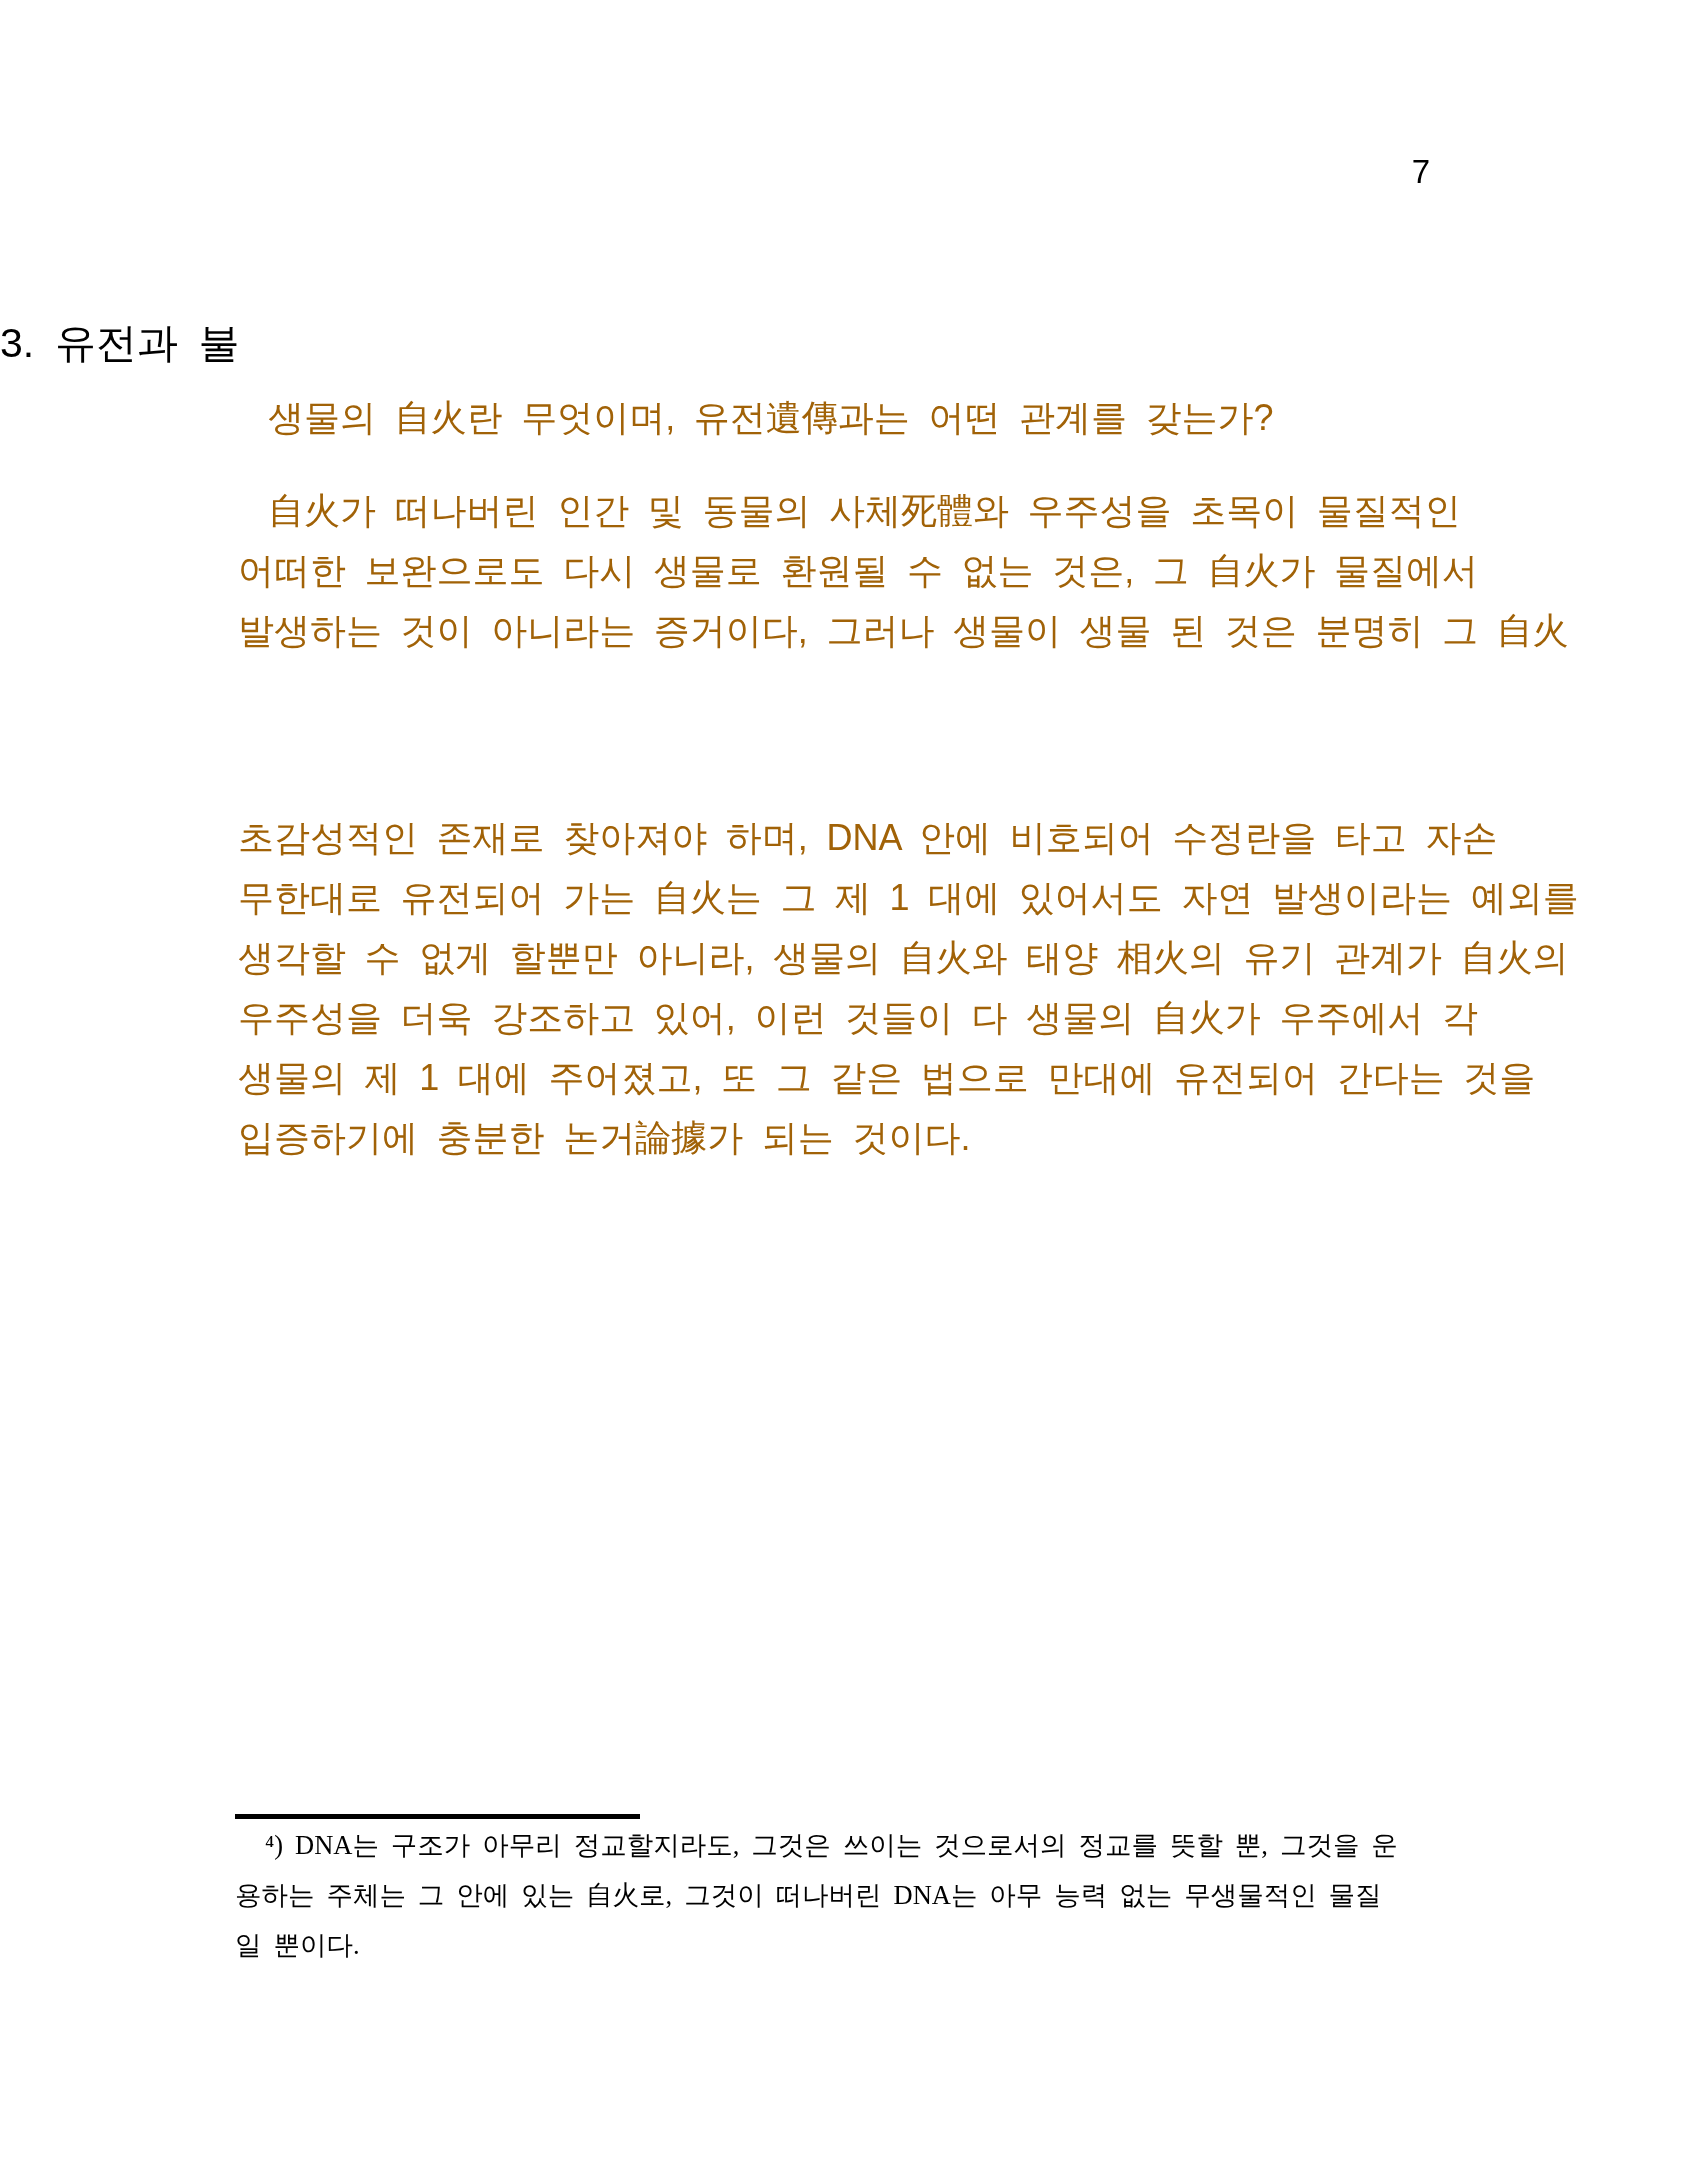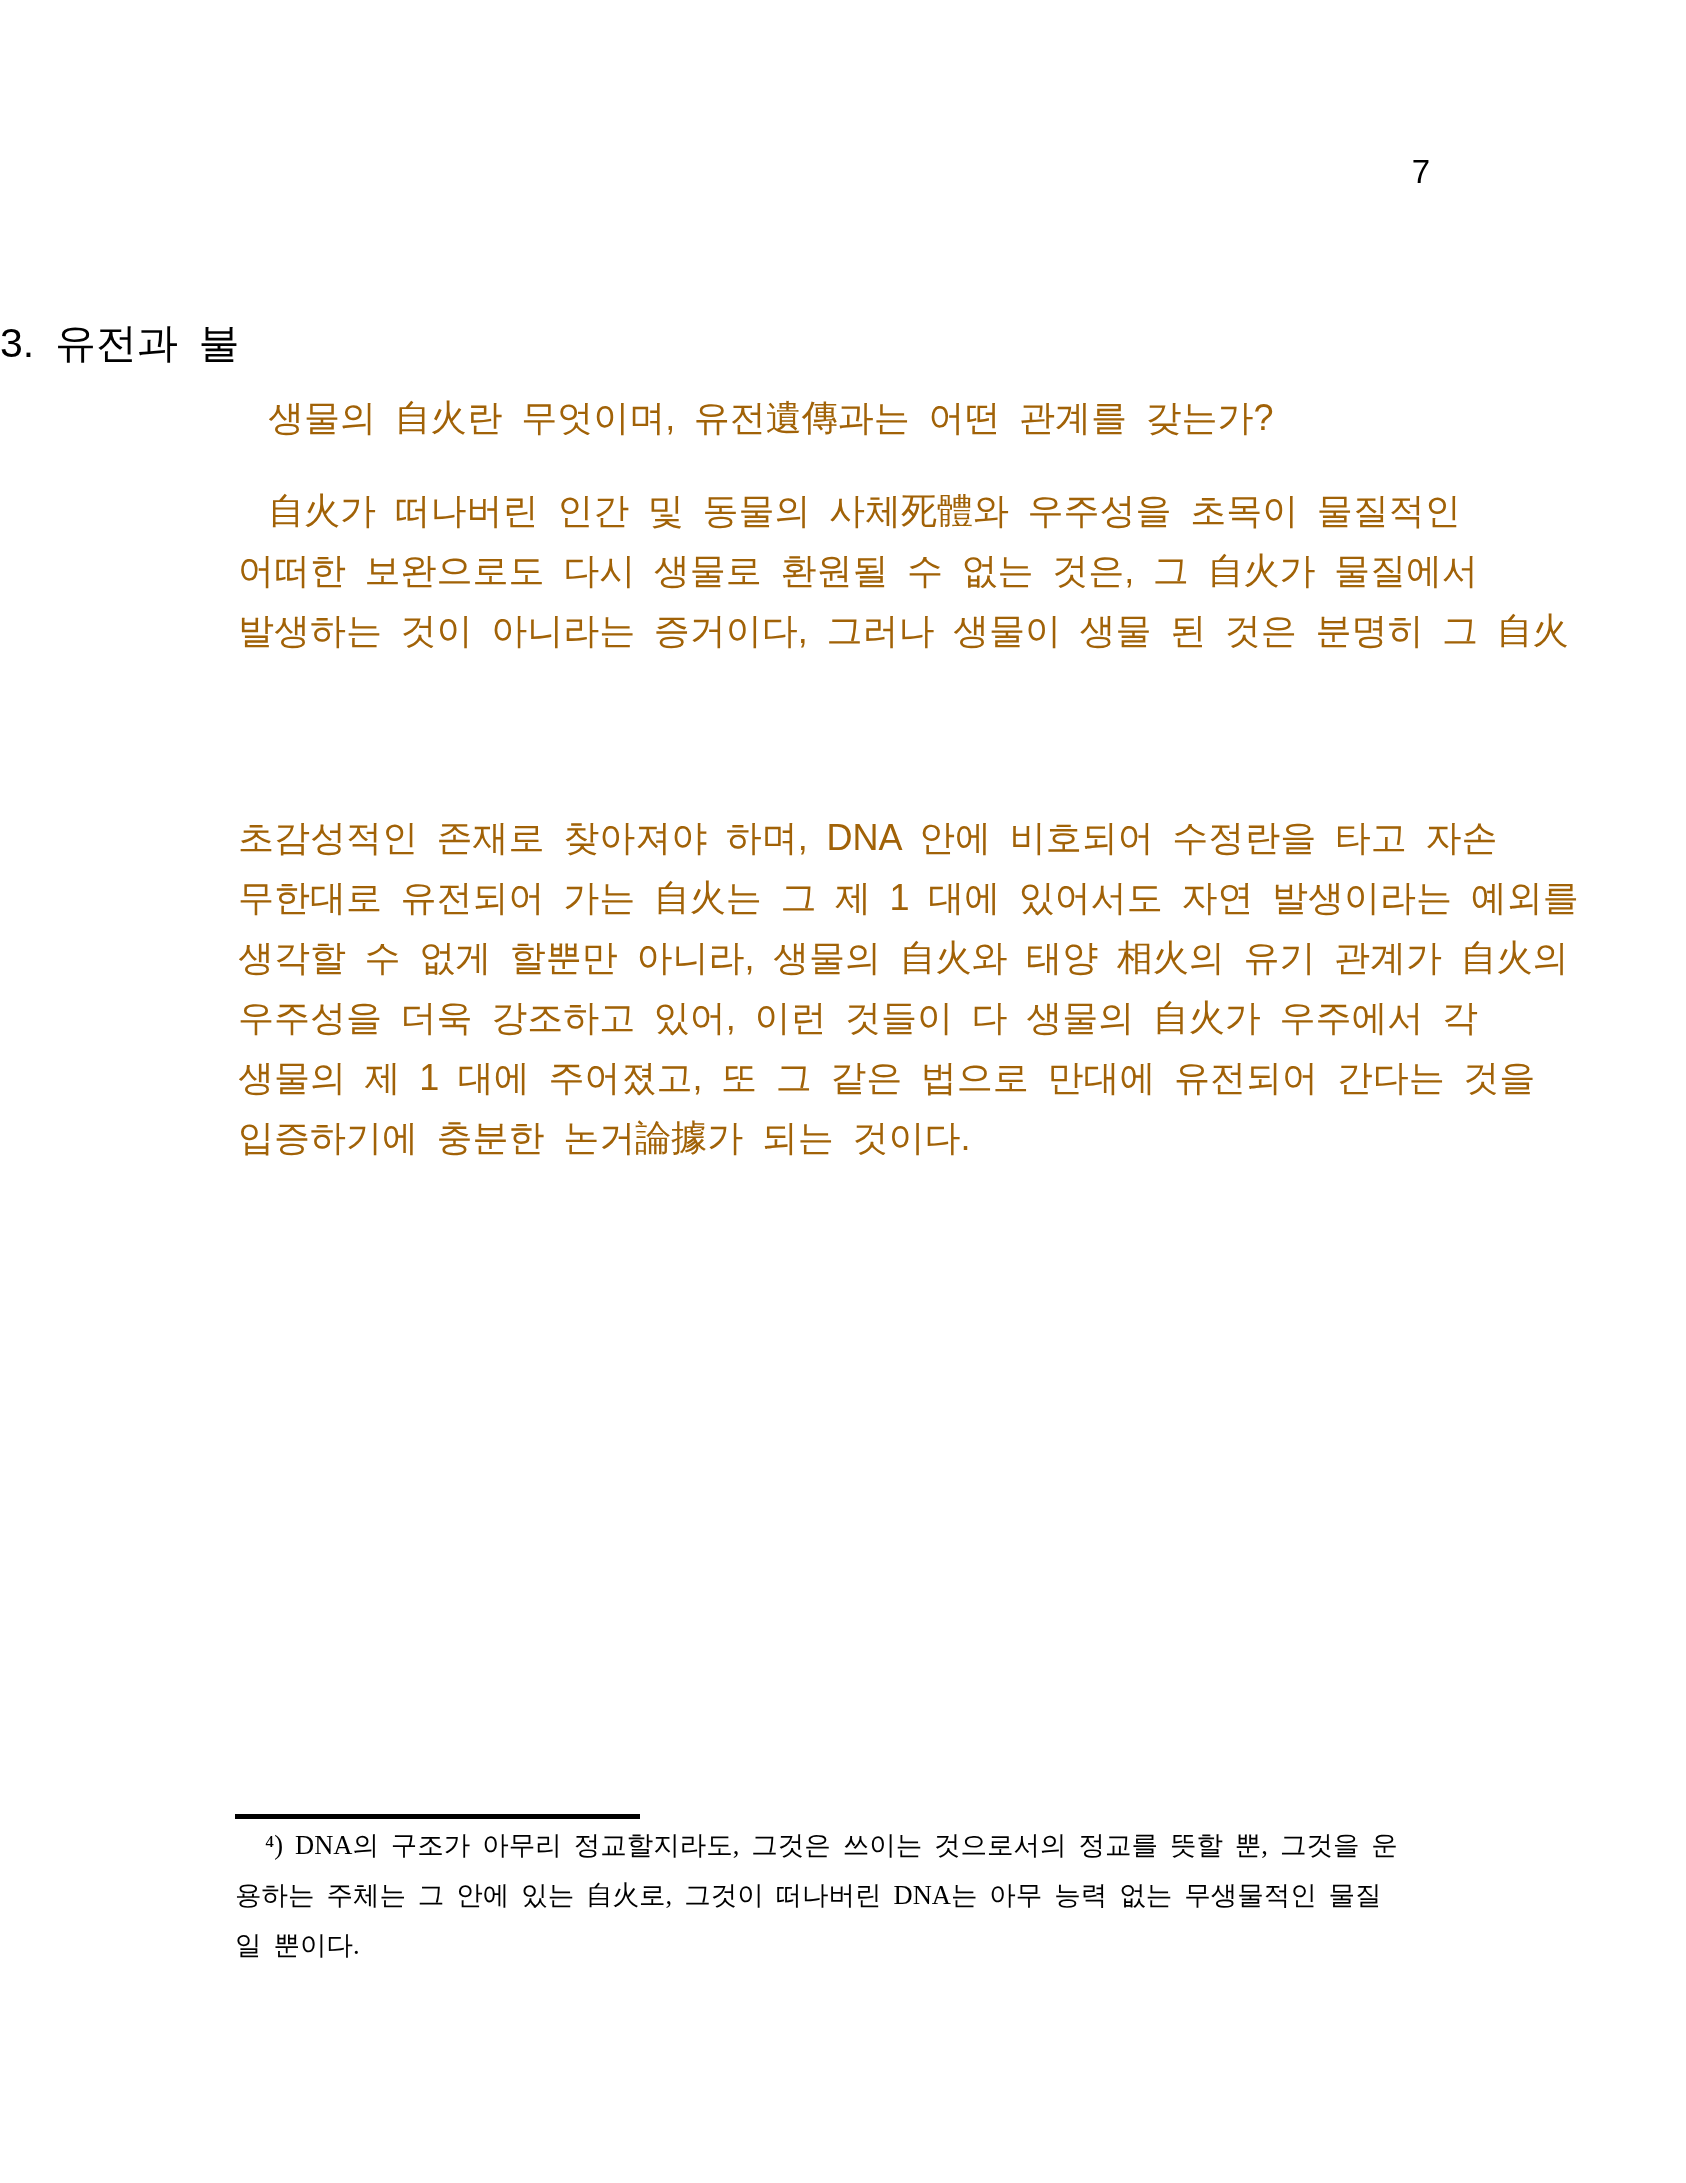--- a/index.html
+++ b/index.html
@@ -105,19 +105,19 @@
     <div class="line">무한대로 유전되어 가는 自火는 그 제 1 대에 있어서도 자연 발생이라는 예외를</div>
     <div class="line">생각할 수 없게 할뿐만 아니라, 생물의 自火와 태양 相火의 유기 관계가 自火의</div>
     <div class="line">우주성을 더욱 강조하고 있어, 이런 것들이 다 생물의 自火가 우주에서 각</div>
     <div class="line">생물의 제 1 대에 주어졌고, 또 그 같은 법으로 만대에 유전되어 간다는 것을</div>
     <div class="line">입증하기에 충분한 논거論據가 되는 것이다.</div>
   </div>
 
   <div class="footnote-separator"></div>
 
   <div class="footnote">
-    <div class="line indent">⁴) DNA의 구조가 아무리 정교할지라도, 그것은 쓰이는 것으로서의 정교를 뜻할 뿐, 그것을 운</div>
+    <div class="line indent">⁴) DNA는 구조가 아무리 정교할지라도, 그것은 쓰이는 것으로서의 정교를 뜻할 뿐, 그것을 운</div>
     <div class="line">용하는 주체는 그 안에 있는 自火로, 그것이 떠나버린 DNA는 아무 능력 없는 무생물적인 물질</div>
     <div class="line">일 뿐이다.</div>
   </div>
 
 </div>
 
 
 </body></html>

